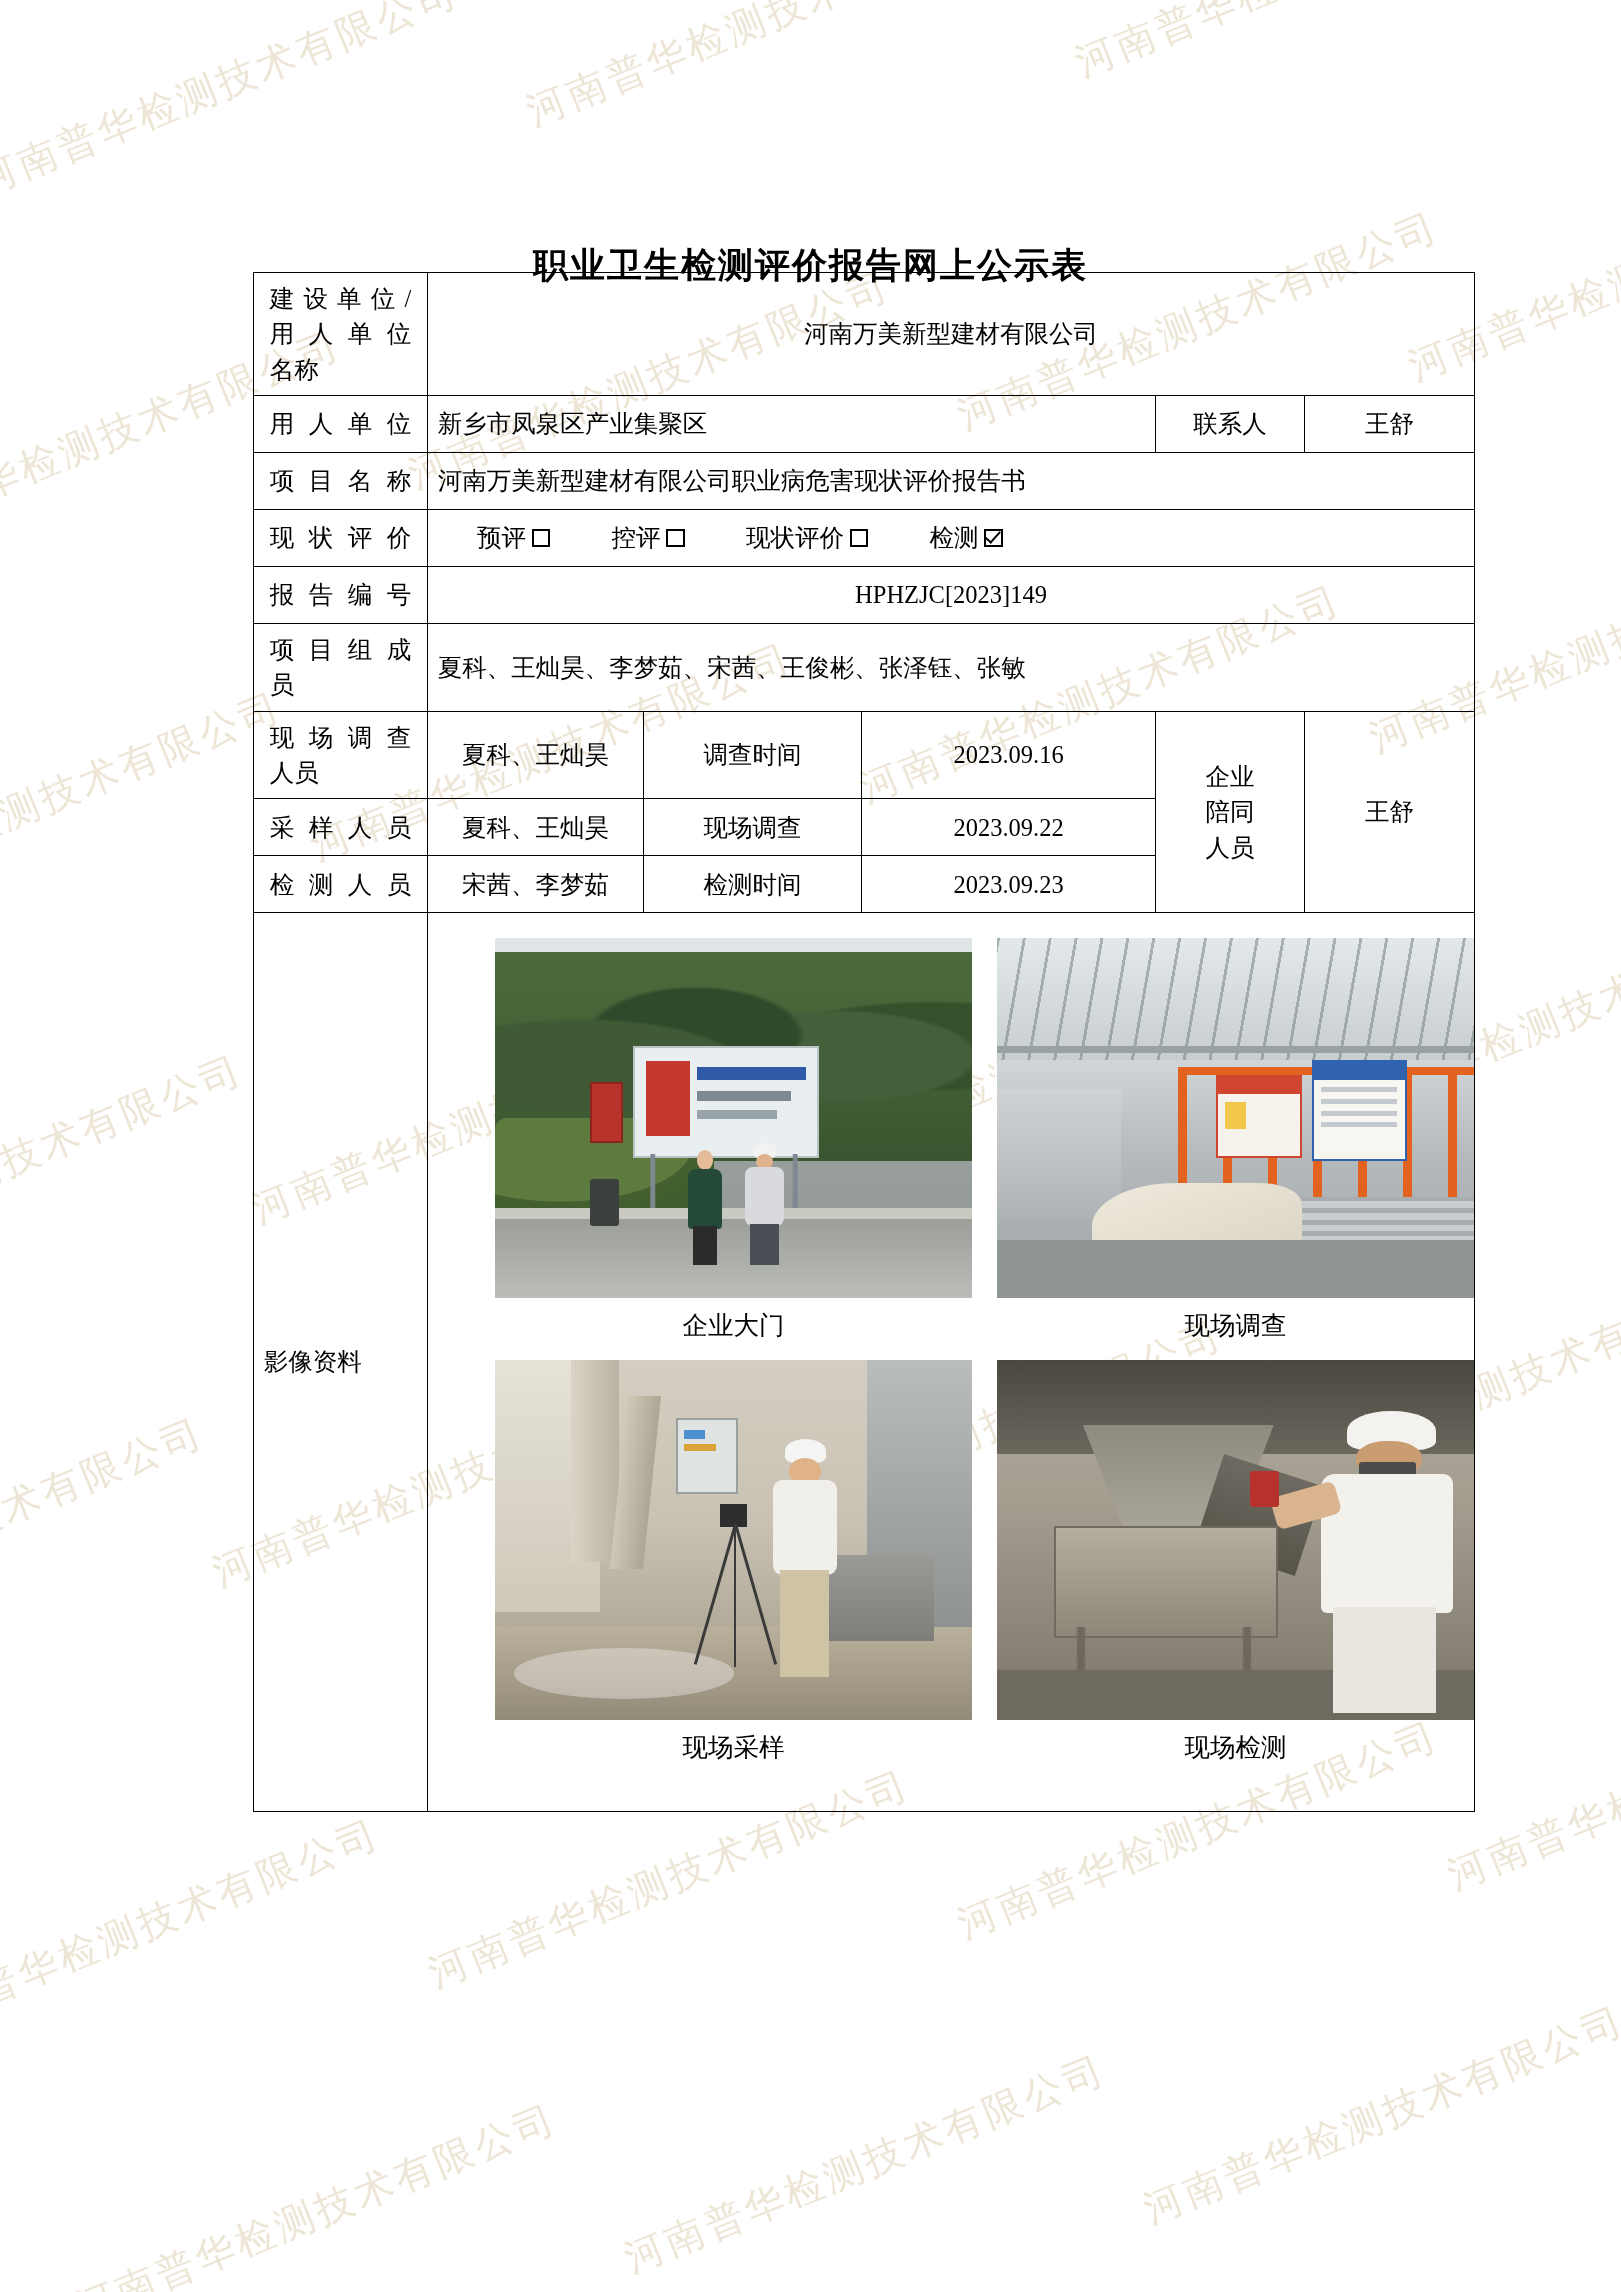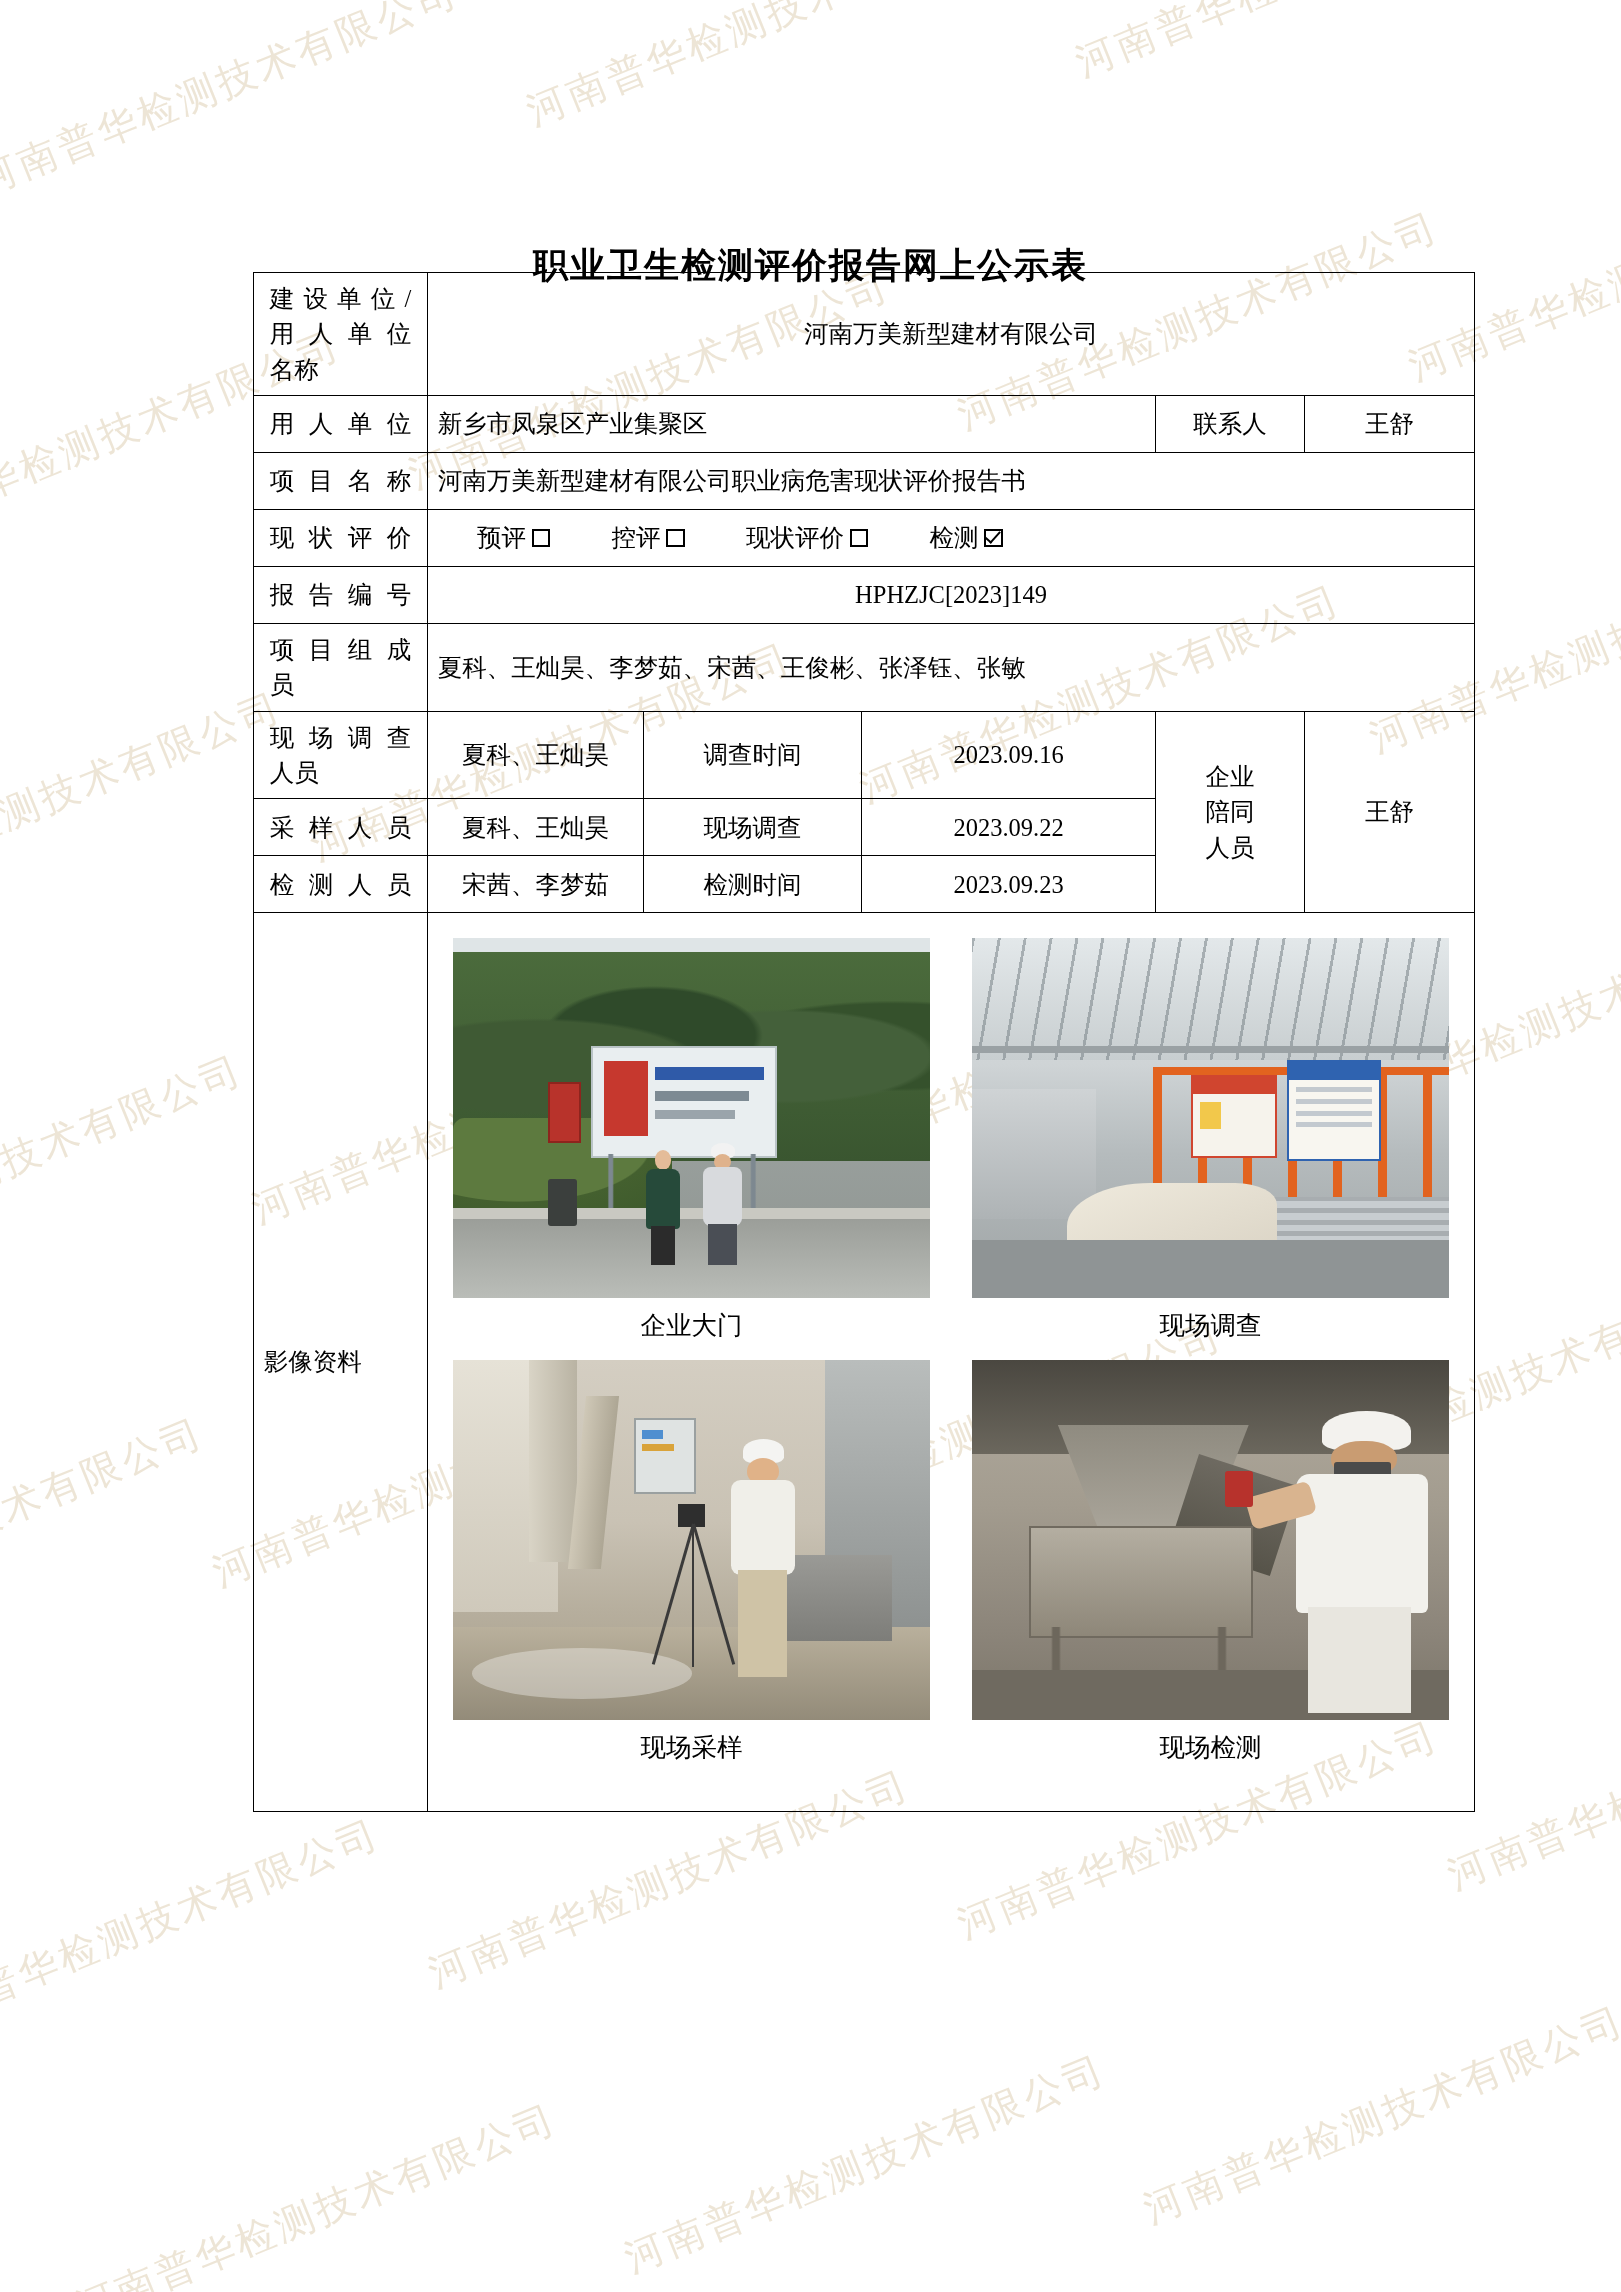--- a/index.html
+++ b/index.html
@@ -120,22 +120,22 @@
     border: solid #000;
     border-width: 0 2.5px 2.5px 0;
     transform: rotate(42deg);
   }
 
   
   .media-label-cell { vertical-align: middle; }
   .photos {
     display: flex;
     flex-wrap: wrap;
-    justify-content: center;
-    gap: 0px 42px;
+    justify-content: flex-end;
+    gap: 0px 25px;
     padding: 13.7px 0 17.6px 0;
   }
   .photo-block {
     width: 477px;
     text-align: center;
   }
   .photo-frame {
     width: 477px;
     height: 360px;
     overflow: hidden;

